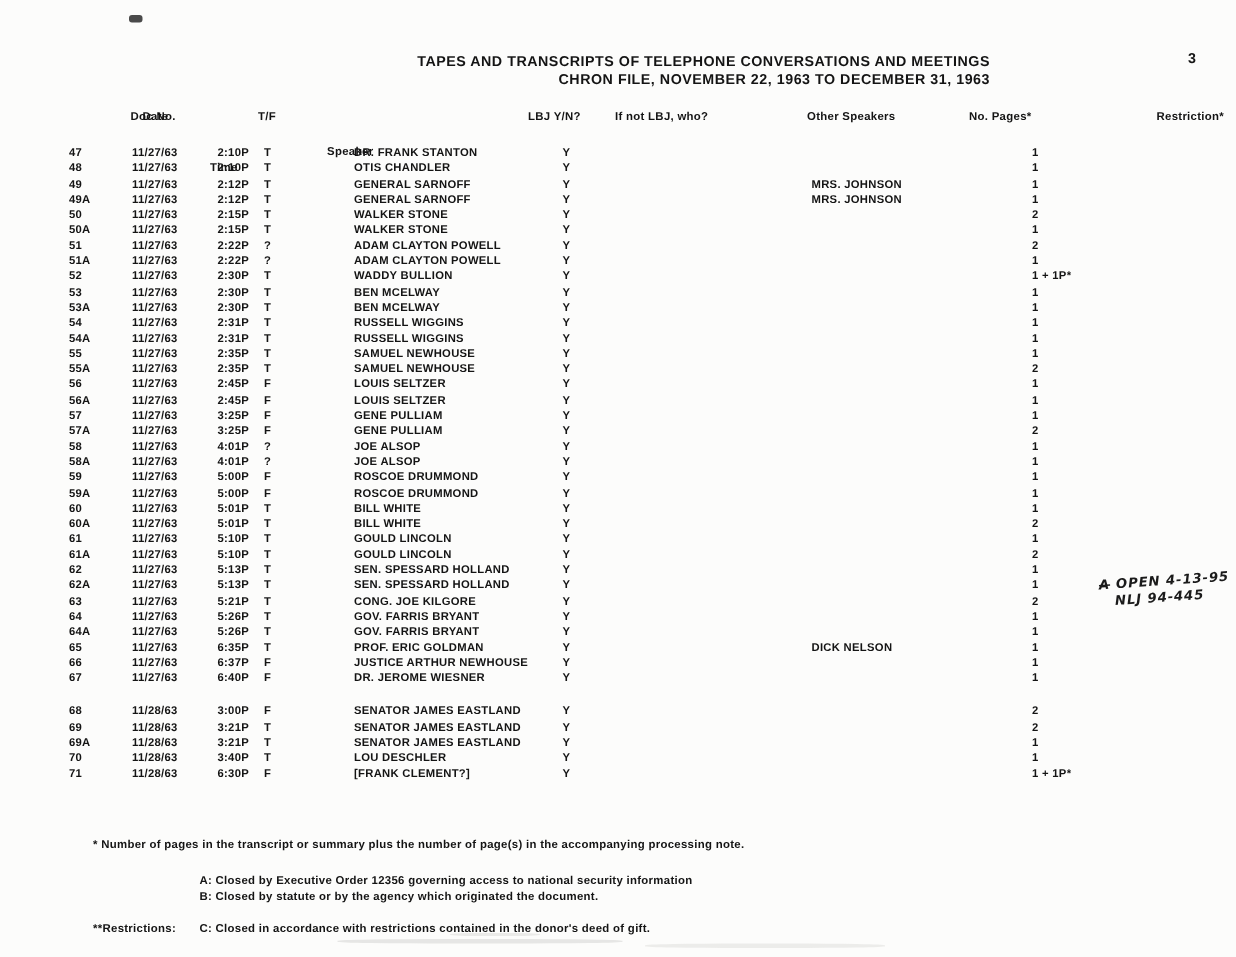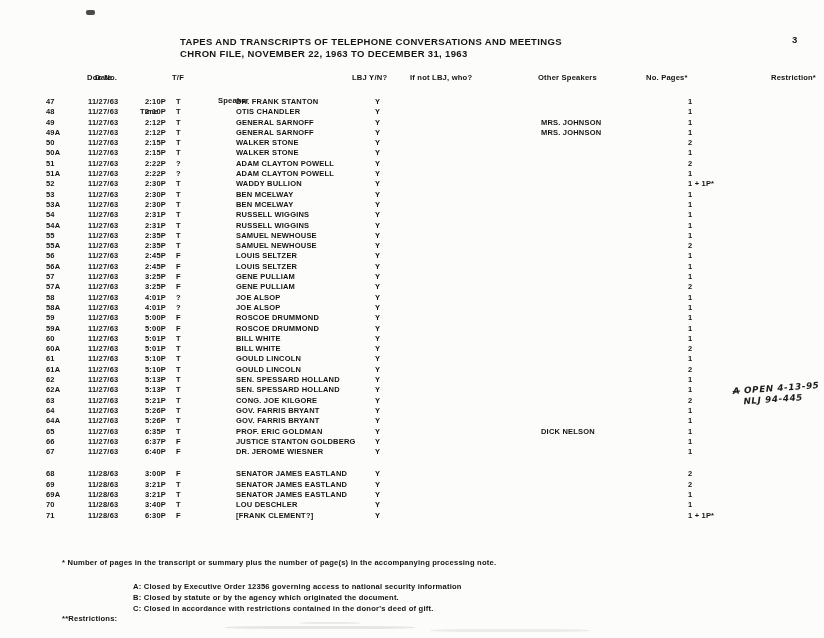--- a/index.html
+++ b/index.html
@@ -5,21 +5,21 @@
   html,body{margin:0;padding:0;}
   body{
     width:824px;height:638px;position:relative;overflow:hidden;
     background:#fcfcfb;color:#141414;
     font-family:"Liberation Sans",sans-serif;
     -webkit-font-smoothing:antialiased;
   }
   .doc-page{position:absolute;inset:0;}
 
   
-  .title-block{position:absolute;left:180px;top:36px;width:480px;text-align:left;
+  .title-block{position:absolute;left:180px;top:36px;width:480px;text-align:right;
     font-weight:700;font-size:9.5px;letter-spacing:.35px;line-height:12px;}
   .page-number{position:absolute;left:792px;top:34px;font-weight:700;font-size:9.5px;}
 
   
   .col-headers{position:absolute;top:73px;left:0;width:824px;height:12px;
     font-weight:700;font-size:7.6px;letter-spacing:.2px;}
   .col-headers span{position:absolute;white-space:nowrap;}
   .h-doc{left:46px;padding-left:41px;} .h-date{left:95px;} .h-time{left:140px;margin-top:34px;} .h-tf{left:172px;}
   .h-speaker{left:218px;margin-top:23px;} .h-lbj{left:352px;} .h-who{left:410px;}
   .h-other{left:538px;} .h-pages{left:646px;} .h-restr{left:743px;margin-left:28px;}
@@ -50,21 +50,21 @@
   .hand-note .strike{text-decoration:line-through;margin-right:4px;}
   .hand-note .line2{display:block;margin-left:10px;}
 
   
   .footnotes{position:absolute;left:0;top:558px;width:824px;
     font-weight:700;font-size:7.6px;letter-spacing:.2px;}
   .fn1{position:absolute;left:62px;top:0;}
   .fn-restr-label{position:absolute;left:62px;top:24px;margin-top:32px;}
   .fn-a{position:absolute;left:133px;top:24px;}
   .fn-b{position:absolute;left:133px;top:35px;}
-  .fn-c{position:absolute;left:133px;top:46px;}
+  .fn-c{position:absolute;left:133px;top:56px;}
 
   
   .artifact{position:absolute;background:#2a2a2a;border-radius:2px;}
   .art-1{left:86px;top:10px;width:9px;height:5px;opacity:.85;}
   .smudge{position:absolute;background:#9a9a96;border-radius:40%;}
   .sm-1{left:225px;top:626px;width:190px;height:3px;opacity:.22;}
   .sm-2{left:430px;top:629px;width:160px;height:3px;opacity:.16;}
   .sm-3{left:300px;top:622px;width:60px;height:2px;opacity:.18;}
 </style>
 </head>
@@ -487,21 +487,21 @@
       <span class="c-w"></span>
       <span class="c-o">DICK NELSON</span>
       <span class="c-p">1</span>
       <span class="c-r"></span>
     </div>
         <div class="t-row">
       <span class="c-n">66</span>
       <span class="c-d">11/27/63</span>
       <span class="c-t">6:37P</span>
       <span class="c-tf">F</span>
-      <span class="c-s">JUSTICE STANTON GOLDBERG</span>
+      <span class="c-s">JUSTICE ARTHUR NEWHOUSE</span>
       <span class="c-y">Y</span>
       <span class="c-w"></span>
       <span class="c-o"></span>
       <span class="c-p">1</span>
       <span class="c-r"></span>
     </div>
         <div class="t-row">
       <span class="c-n">67</span>
       <span class="c-d">11/27/63</span>
       <span class="c-t">6:40P</span>

